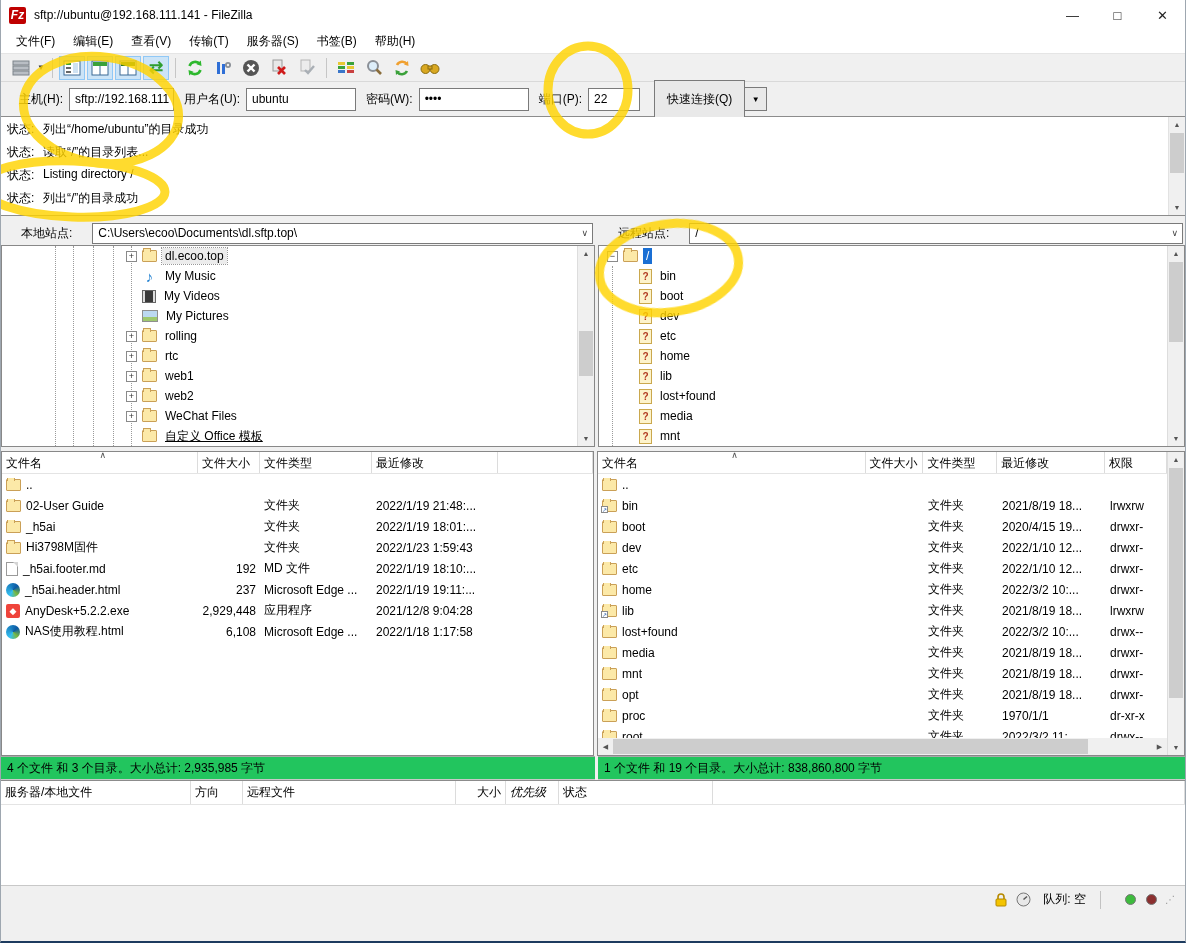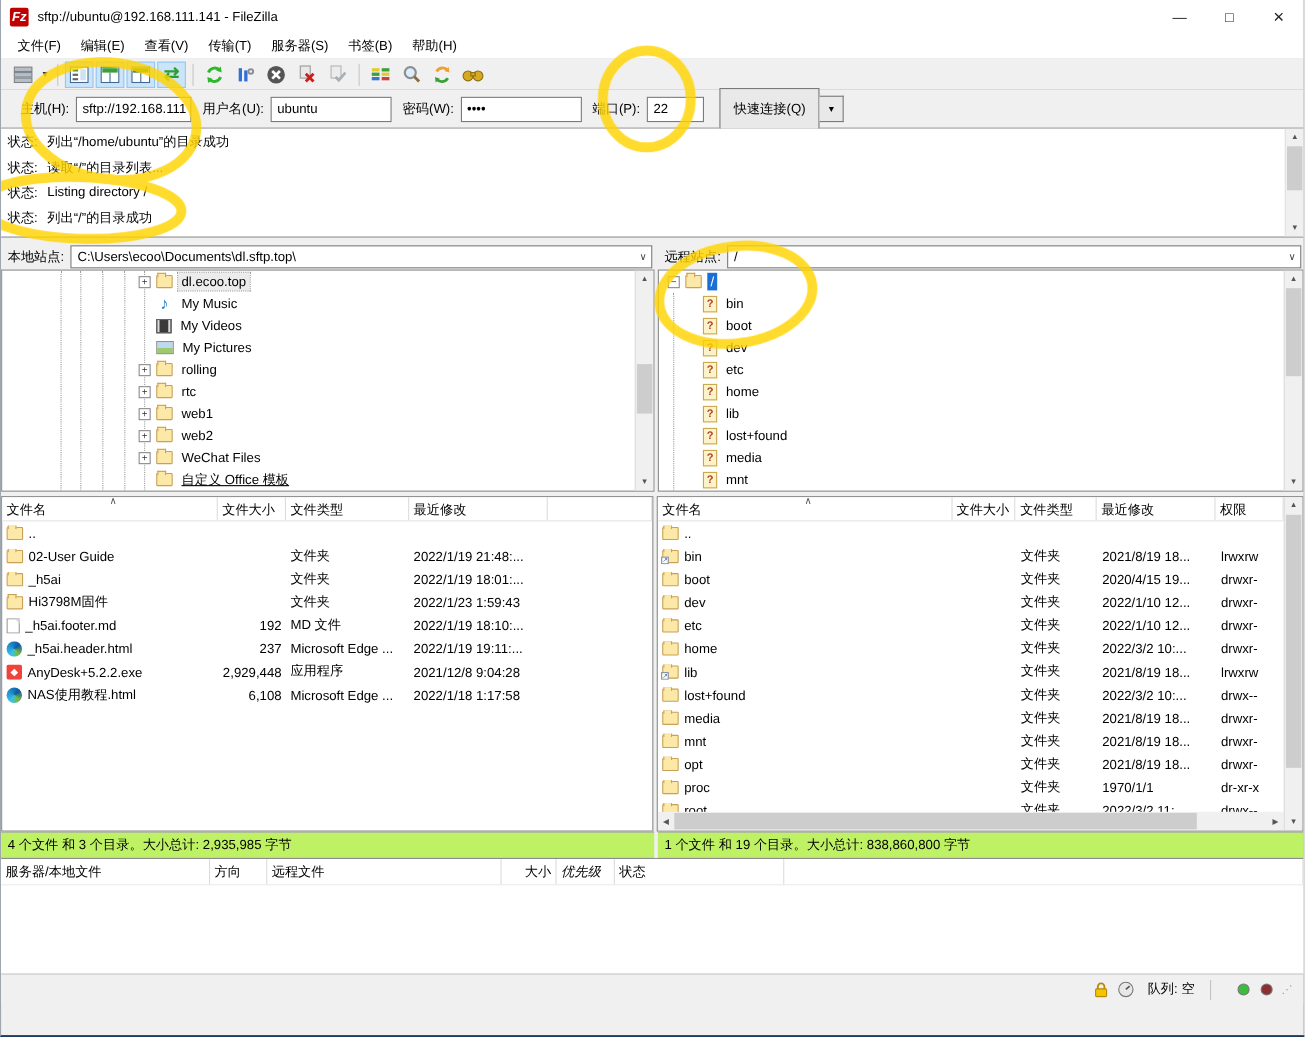--- a/index.html
+++ b/index.html
@@ -44,21 +44,21 @@
 
   .hsplit5 { height:5px; background:#f0f0f0; }
 
   
   .cols { display:flex; }
   .col-l { width:595px; }
   .col-gap { width:3px; background:#f0f0f0; }
   .col-r { width:588px; }
 
   .pathrow { height:24px; display:flex; align-items:center; background:#f0f0f0; }
-  .path-label { font-size:12px; padding:0 6px; white-space:nowrap; }
+  .path-label { font-size:12px; padding:0 20px; white-space:nowrap; }
   .path-combo { flex:1; height:21px; border:1px solid #7a7a7a; background:#fff; display:flex; align-items:center; font-size:12px; padding-left:5px; margin-right:2px; position:relative; }
   .combo-chevron { position:absolute; right:4px; font-size:9px; color:#444; }
 
   
   .treepane { height:202px; background:#fff; border:1px solid #888; position:relative; overflow:hidden; }
   .tree-lines { position:absolute; top:0; bottom:0; left:0; width:140px; pointer-events:none; }
   .tline { position:absolute; top:0; bottom:0; border-left:1px dotted #9a9a9a; }
   .titem { height:20px; display:flex; align-items:center; font-size:12px; position:relative; }
   .expander { width:11px; height:11px; border:1px solid #8a8a8a; background:#fff; font-size:9px; line-height:9px; text-align:center; color:#333; margin-right:5px; flex:none; }
   .exp-space { width:16px; flex:none; }
@@ -87,21 +87,21 @@
   .lcell { font-size:12px; padding:0 4px; white-space:nowrap; overflow:hidden; display:flex; align-items:center; }
   .num { justify-content:flex-end; }
   
   .lc-name{width:196px;} .lc-size{width:62px;} .lc-type{width:112px;} .lc-mod{width:126px;} .lc-fill{flex:1;}
   
   .rc-name{width:268px;} .rc-size{width:58px;} .rc-type{width:74px;} .rc-mod{width:108px;} .rc-perm{width:62px;}
   .hscroll { position:absolute; bottom:0; left:0; right:17px; height:17px; background:#f0f0f0; display:flex; align-items:center; }
   .hs-arrow { width:15px; text-align:center; font-size:7px; color:#555; }
   .hs-thumb { height:15px; background:#cdcdcd; flex:none; }
 
-  .statusrow { height:24px; background:#bef264; border-bottom:1px solid #c9c9c9; display:flex; align-items:center; font-size:12px; padding-left:6px; border-top:1px solid #a9a9a9; }
+  .statusrow { height:24px; background:#22c55e; border-bottom:1px solid #c9c9c9; display:flex; align-items:center; font-size:12px; padding-left:6px; border-top:1px solid #a9a9a9; }
 
   
   .queue { background:#fff; border-top:1px solid #8c8c8c; }
   .qheader { display:flex; height:24px; border-bottom:1px solid #e4e4e4; background:#fff; }
   .qc0{width:190px;} .qc1{width:52px;} .qc2{width:213px;} .qc3{width:50px;} .qc4{width:53px;font-style:italic;} .qc5{width:154px;} .qc6{flex:1;}
   .qbody { height:80px; background:#fff; }
 
   
   .tabsrow { height:30px; background:#ececec; display:flex; align-items:flex-end; padding-left:12px; border-top:1px solid #bdbdbd; }
   .tab { font-size:12px; padding:4px 12px; border:1px solid #9a9a9a; border-bottom:none; background:#e2e2e2; margin-right:2px; border-radius:2px 2px 0 0; }

